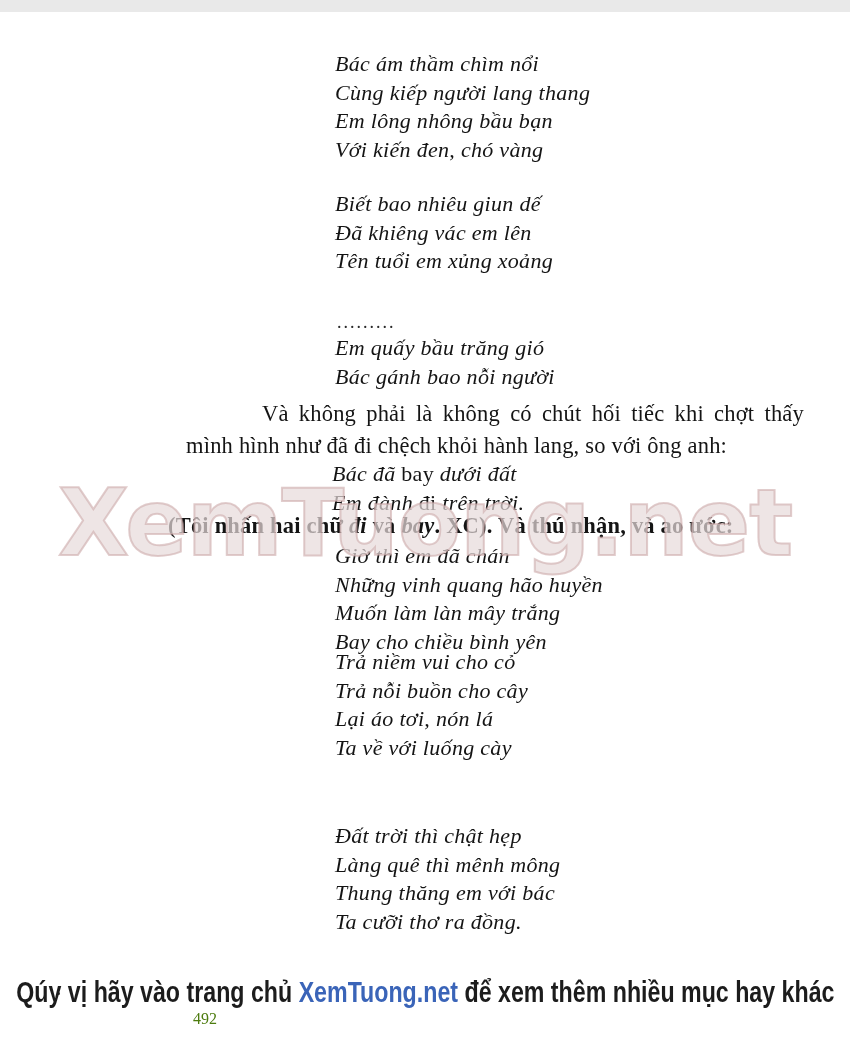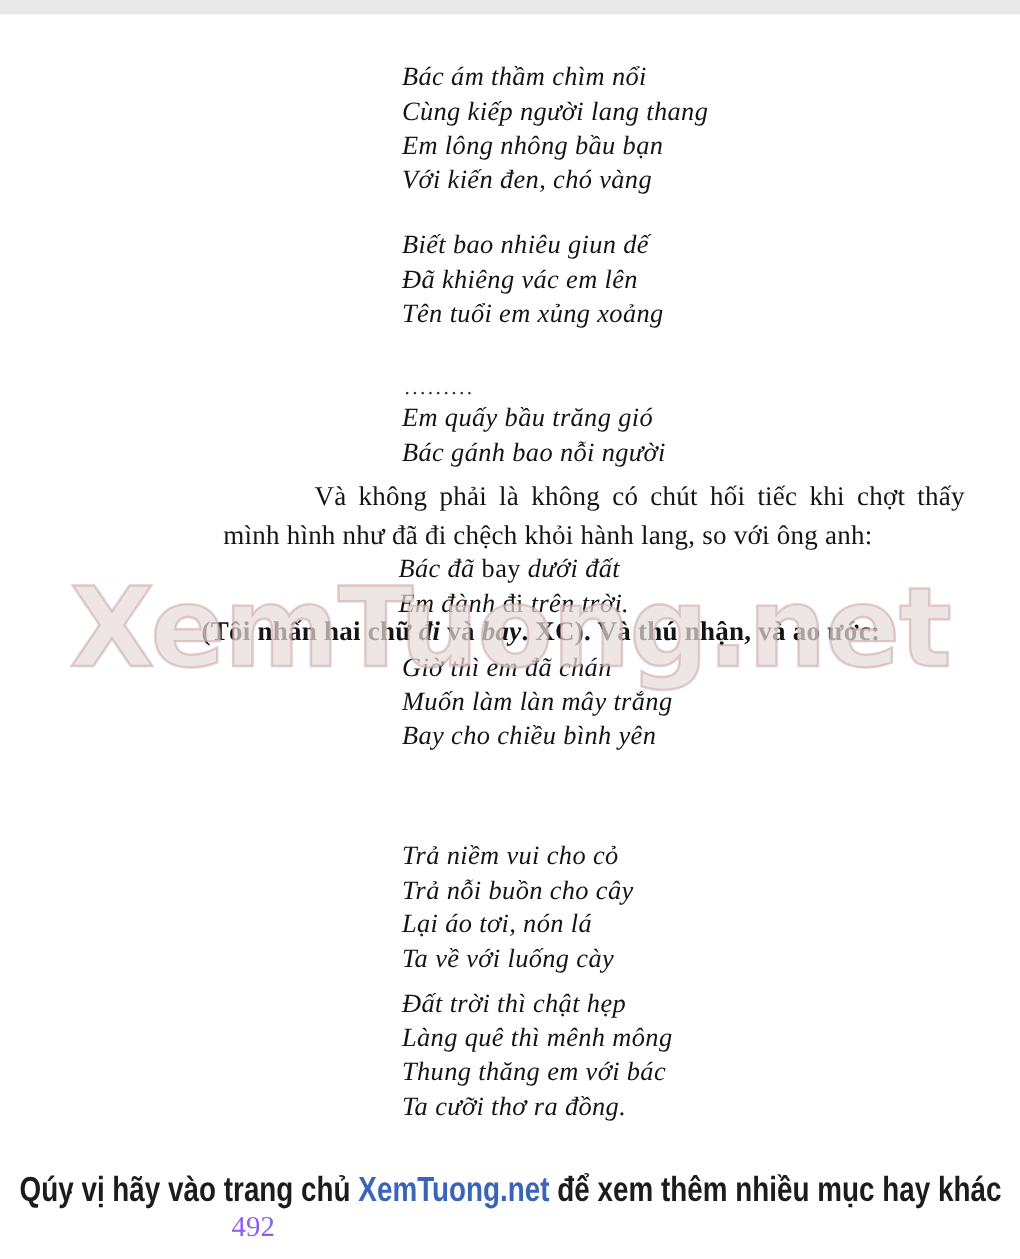--- a/index.html
+++ b/index.html
@@ -56,22 +56,22 @@
     white-space:nowrap;
     color:rgba(238,234,234,0.55);
     -webkit-text-stroke:2px rgba(203,166,166,0.55);
     text-shadow:0 0 1px rgba(203,166,166,0.35);
     pointer-events:none;
     z-index:5;
   }
   .page-number{
     position:absolute;
     top:998px;left:193px;
-    font-size:24px;
-    color:#8b5cf6;
+    font-size:16px;
+    color:#4d7c0f;
     z-index:3;
   }
   .footer-bar{
     position:absolute;
     top:964px;left:0;right:0;
     display:flex;justify-content:center;
     z-index:4;
     text-align:center;
   }
   .footer-text{
@@ -119,25 +119,26 @@
 
   <div class="stanza" style="top:448px;left:332px">
     <div class="poem-line"><span class="it">Bác đã </span><span class="rm">bay</span><span class="it"> dưới đất</span></div>
     <div class="poem-line"><span class="it">Em đành </span><span class="rm">đi</span><span class="it"> trên trời.</span></div>
   </div>
 
   <div class="note-line" style="top:500px;left:168px"><span class="rm">(Tôi nhấn hai chữ </span><span class="it">đi</span><span class="rm"> và </span><span class="it">bay</span><span class="rm">. XC). Và thú nhận, và ao ước:</span></div>
 
   <div class="stanza" style="top:530px">
     <div class="poem-line">Giờ thì em đã chán</div>
+    <div class="poem-line">Những vinh quang hão huyền</div>
     <div class="poem-line">Muốn làm làn mây trắng</div>
     <div class="poem-line">Bay cho chiều bình yên</div>
   </div>
 
-  <div class="stanza" style="top:687px">
+  <div class="stanza" style="top:636px">
     <div class="poem-line">Trả niềm vui cho cỏ</div>
     <div class="poem-line">Trả nỗi buồn cho cây</div>
     <div class="poem-line">Lại áo tơi, nón lá</div>
     <div class="poem-line">Ta về với luống cày</div>
   </div>
 
   <div class="stanza" style="top:810px">
     <div class="poem-line">Đất trời thì chật hẹp</div>
     <div class="poem-line">Làng quê thì mênh mông</div>
     <div class="poem-line">Thung thăng em với bác</div>

